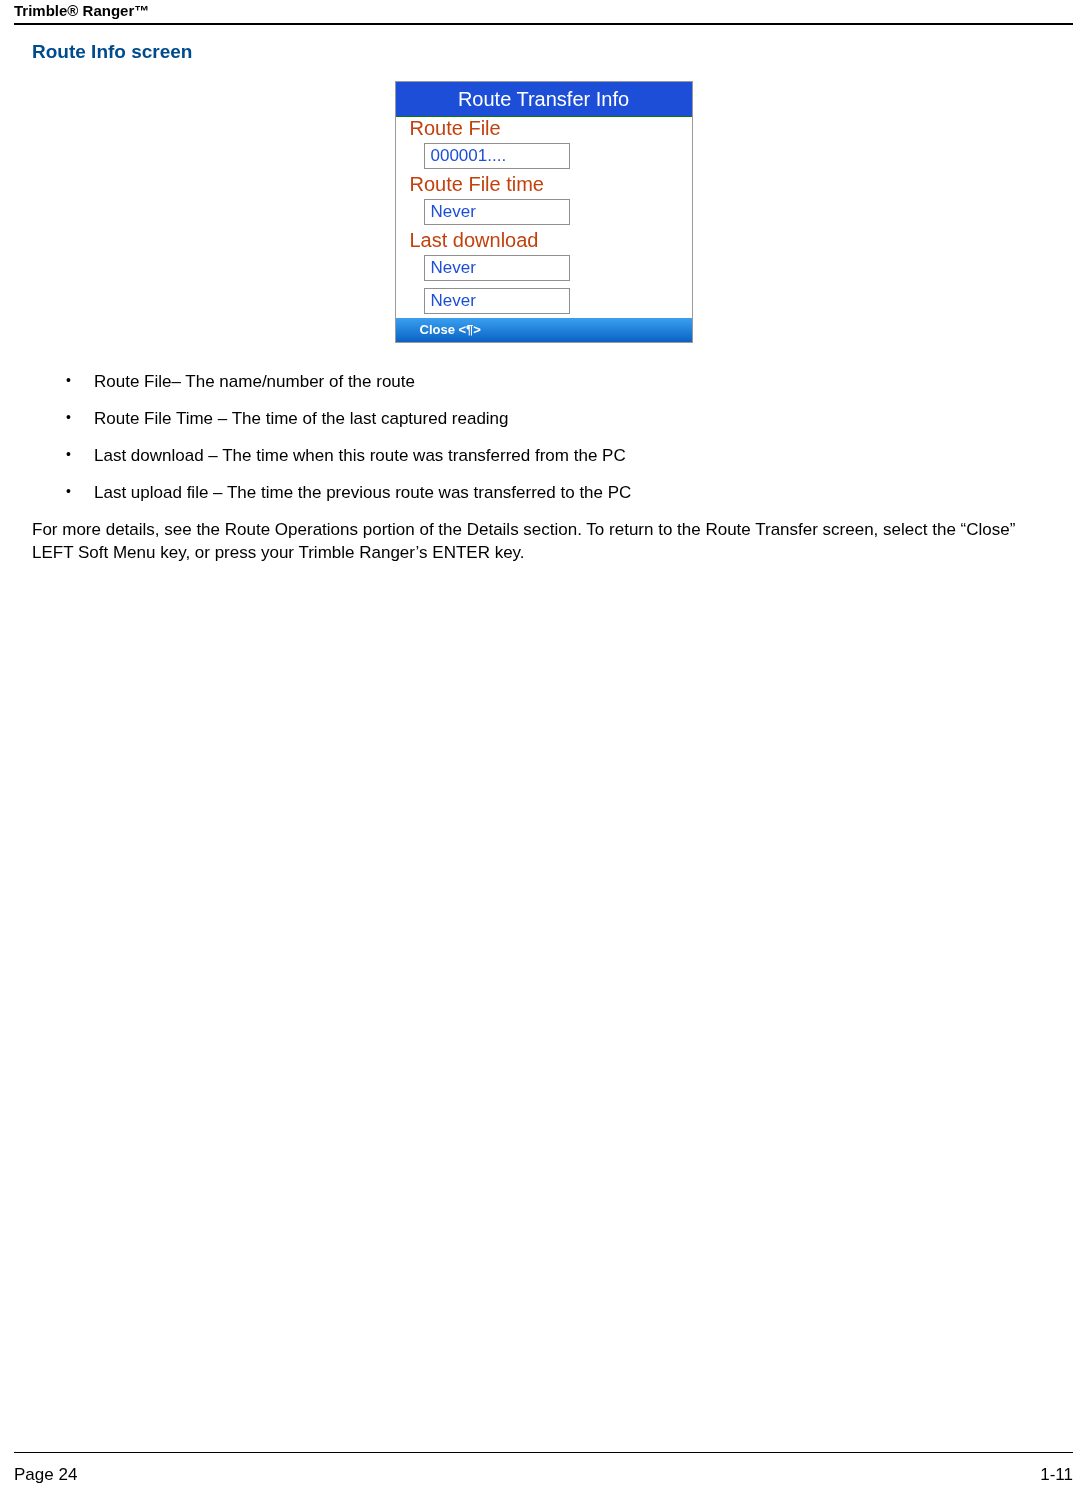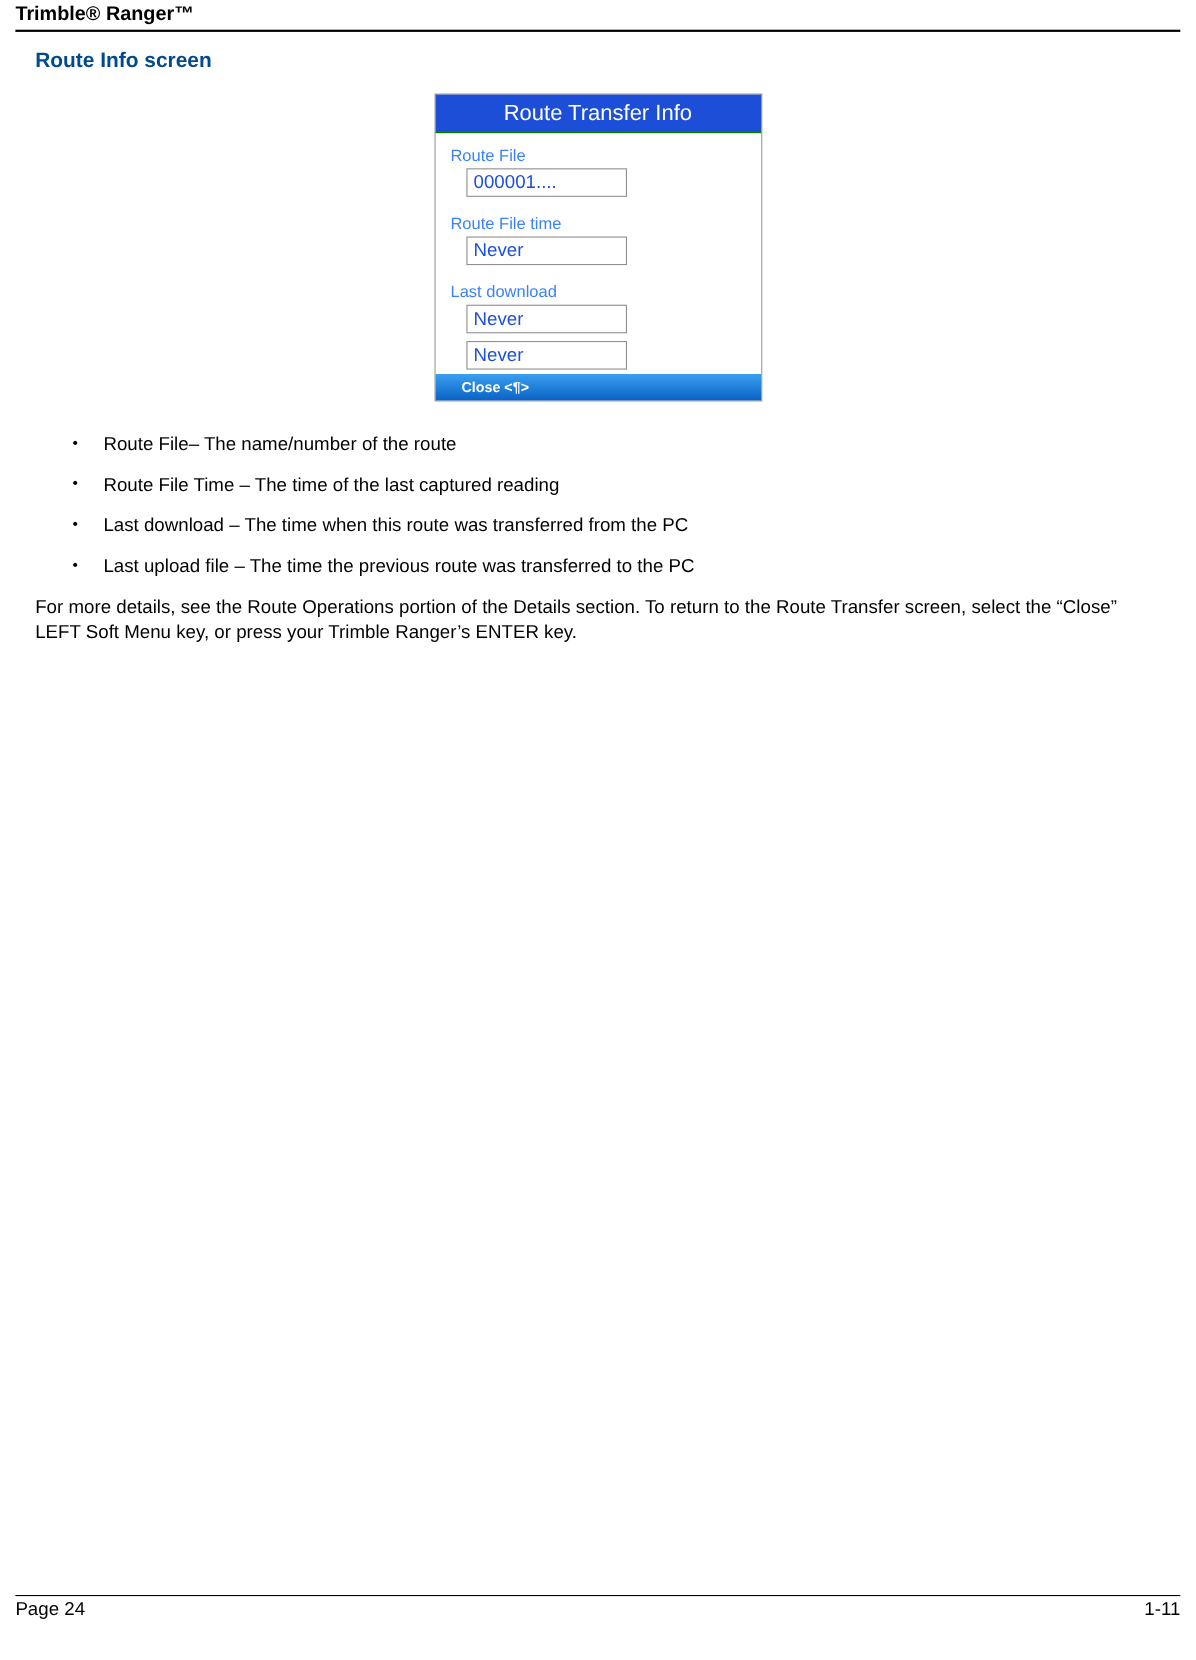--- a/index.html
+++ b/index.html
@@ -20,21 +20,21 @@
     display: flex;
     justify-content: space-between;
     align-items: flex-end;
     padding-top: 2px;
     padding-bottom: 4px;
     border-bottom: 2px solid #000;
   }
   .header-title {
     font-family: Arial, Helvetica, sans-serif;
     font-weight: bold;
-    font-size: 18px;
+    font-size: 15px;
   }
   .section-title {
     color: #004b8d;
     font-weight: 600;
     font-size: 19px;
     margin-top: 16px;
     margin-left: 18px;
   }
   .screenshot-wrap {
     display: flex;
@@ -52,23 +52,23 @@
     color: #fff;
     text-align: center;
     font-size: 20px;
     padding: 6px 0 5px 0;
     border-bottom: 1px solid #0a7a00;
   }
   .ds-body {
     padding: 0 0 0 0;
   }
   .ds-field-label {
-    font-size: 15px;
-    color: #3b82f6;
-    padding: 12px 0 0 14px;
+    font-size: 20px;
+    color: #c2410c;
+    padding: 0 0 0 14px;
   }
   .ds-input {
     margin: 3px 0 4px 28px;
     width: 132px;
     border: 1px solid #8f8f8f;
     padding: 2px 6px;
     font-size: 17px;
     color: #1d4ed8;
     background: #fff;
     font-family: Tahoma, Verdana, Arial, sans-serif;
@@ -101,23 +101,23 @@
   }
   .body-para {
     font-size: 17px;
     line-height: 1.35;
     margin: 6px 18px 0 18px;
   }
   .footer-row {
     position: absolute;
     left: 14px;
     right: 14px;
-    bottom: 36px;
+    bottom: 24px;
     border-top: 1px solid #000;
-    padding-top: 2px;
+    padding-top: 12px;
     display: flex;
     justify-content: space-between;
     font-size: 17px;
   }
 </style>
 </head>
 <body>
 
 <div class="page">
 

